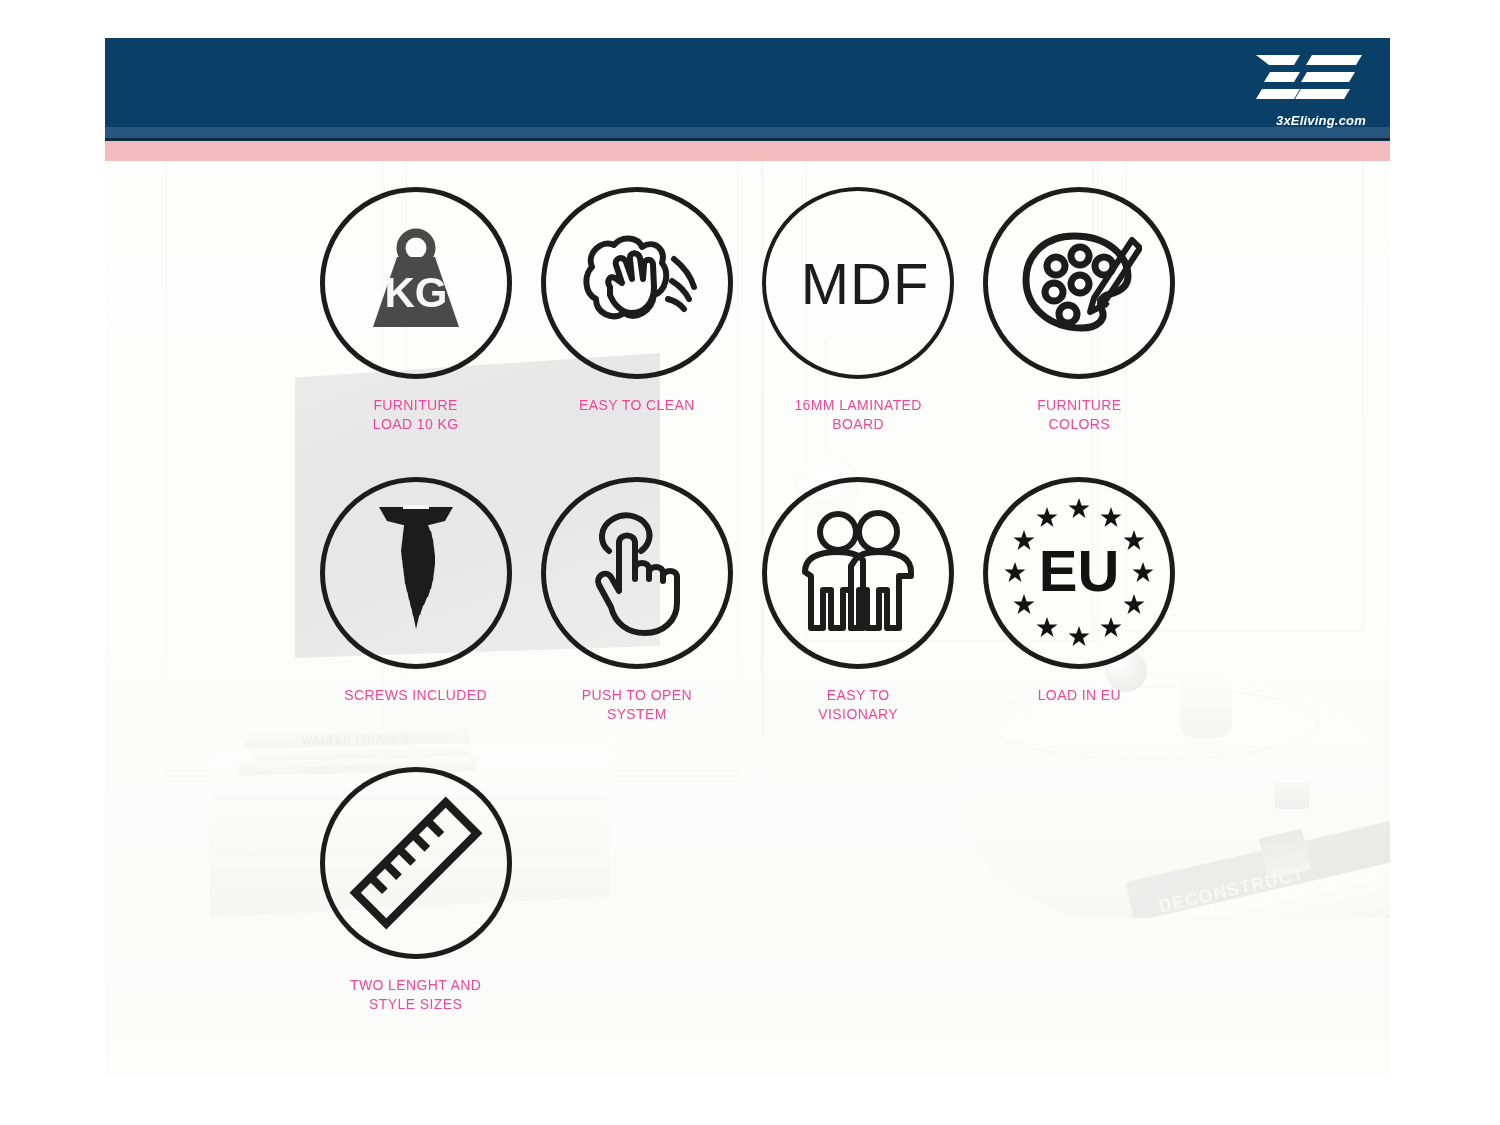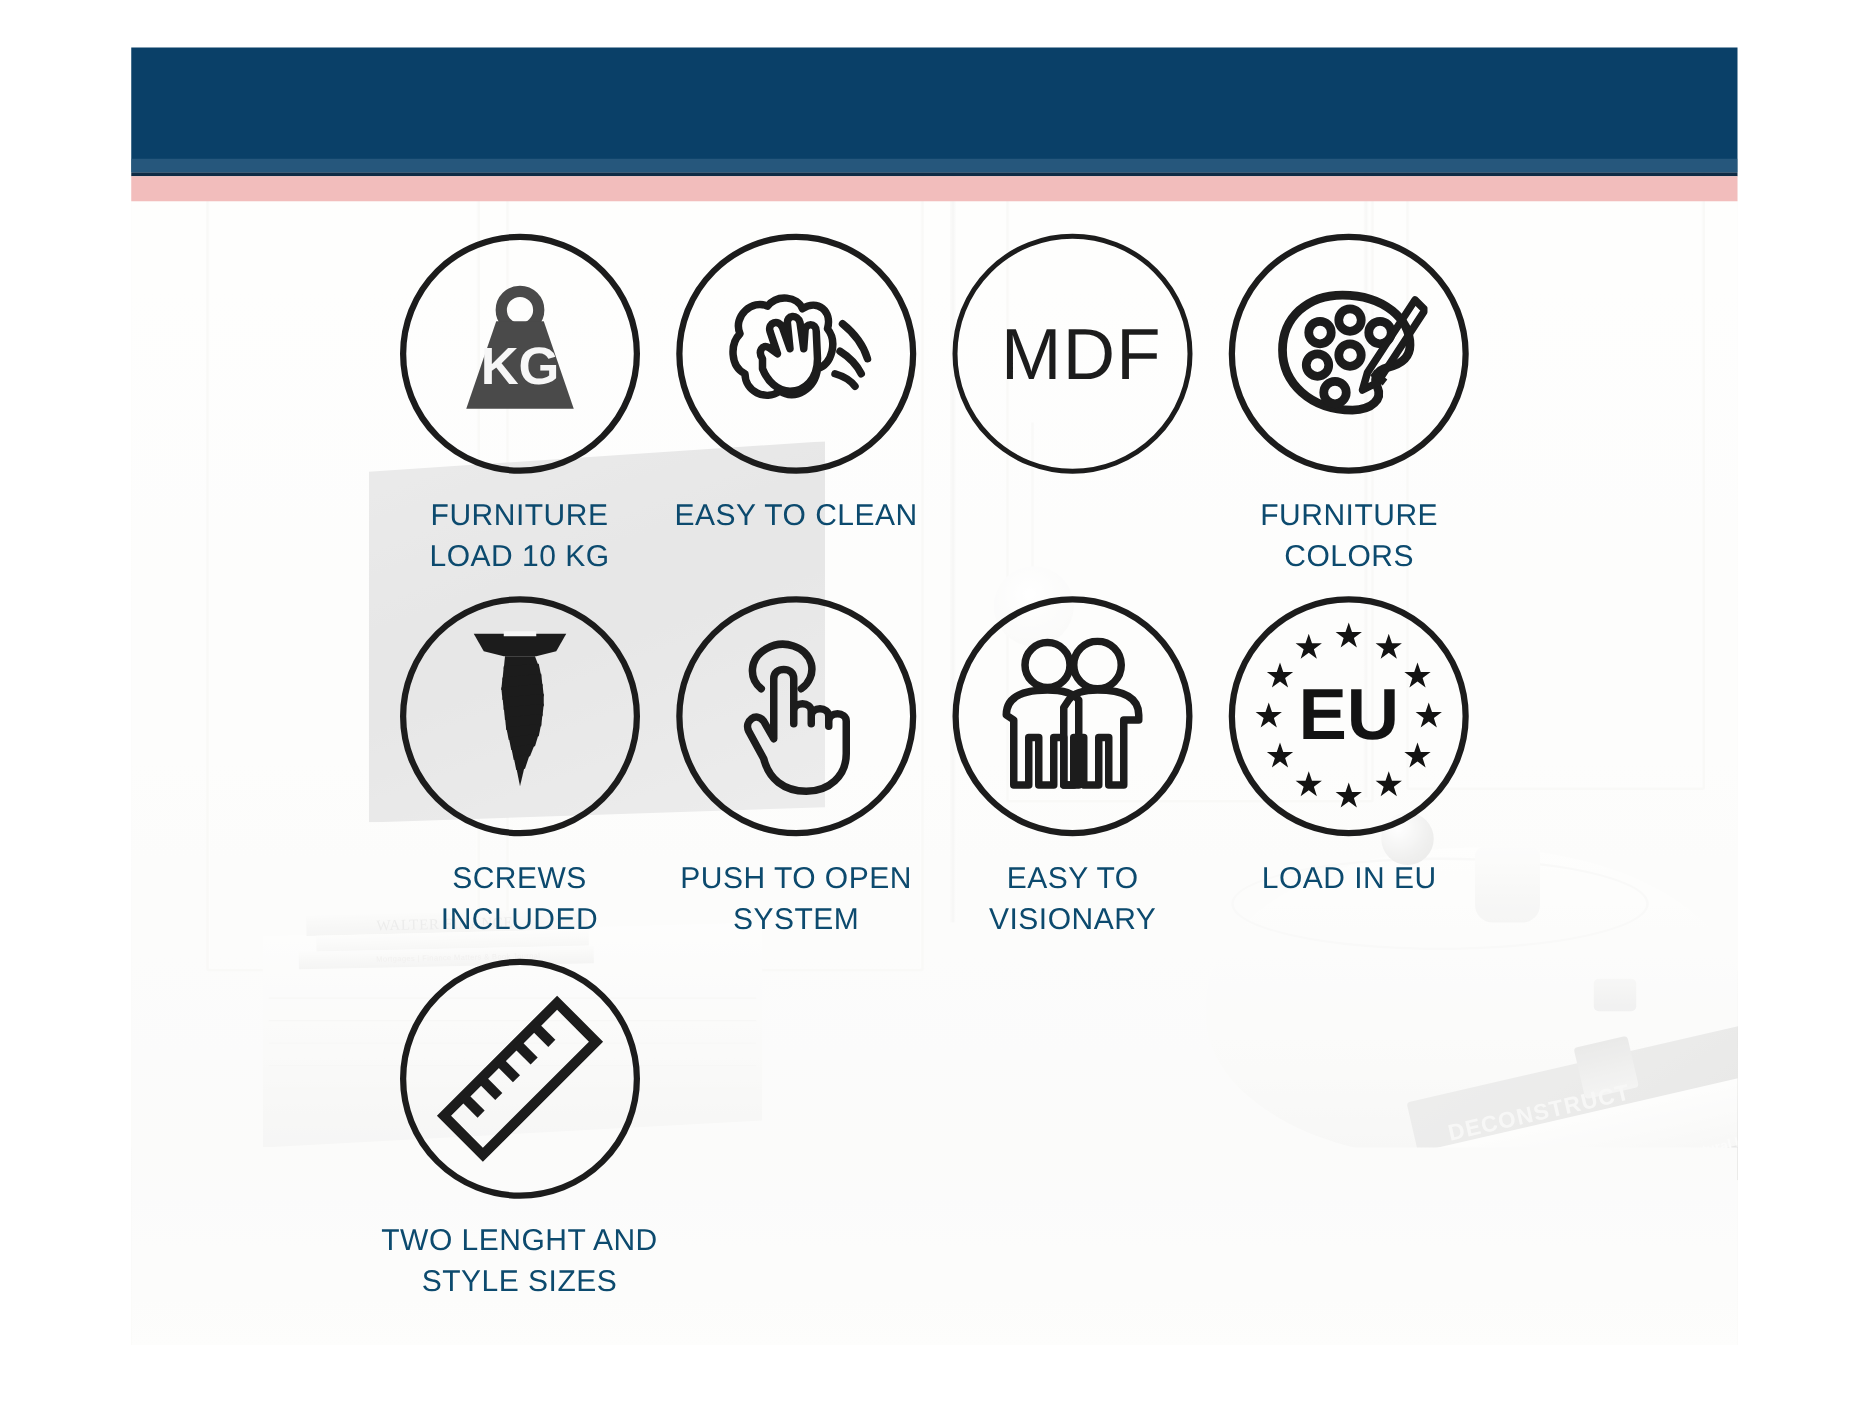--- a/index.html
+++ b/index.html
@@ -102,22 +102,22 @@
   
   .grid{position:absolute;left:105px;top:187px;width:1285px;
      display:grid;grid-template-columns:repeat(4,1fr);
      grid-template-rows:repeat(3,290px);
      padding:0 200px 0 200px;box-sizing:border-box;}
   .cell{display:flex;flex-direction:column;align-items:center;}
   .circle{width:192px;height:192px;border-radius:50%;border:5px solid #1c1c1c;
      display:flex;align-items:center;justify-content:center;box-sizing:border-box;
      background:transparent;}
   .circle.thin{border-width:4px;}
-  .label{margin-top:17px;text-align:center;font-size:24px;line-height:1.38;
-     color:#0c4a6e;letter-spacing:.4px;white-space:pre-line;}
+  .label{margin-top:17px;text-align:center;font-size:14px;line-height:1.38;
+     color:#ec4899;letter-spacing:.4px;white-space:pre-line;}
 
   .mdf-text{font-size:58px;letter-spacing:1px;color:#1c1c1c;font-weight:400;margin-left:14px;}
 </style>
 </head>
 <body>
 
 <div class="canvas">
 
   <div class="panel">
 
@@ -154,20 +154,39 @@
       <div class="bb-t1">DECONSTRUCT</div>
       <div class="bb-t2">An Architectural H</div>
       <div class="bb-t3">VISIONARY ARCHITECTURE OF THE</div>
       <div class="floor"></div>
       <div class="bg-wash"></div>
     </div>
   </div>
 
   <div class="header">
     <div class="header-sheen"></div>
+    <div class="logo">
+      <div class="logo-mark">
+        <svg width="118" height="52" viewBox="0 0 118 52" aria-hidden="true">
+          <g fill="#ffffff">
+
+            <path d="M4 4 L46 4 L41 14 L16 14 L36 14 L31 23 L12 23 L30 23 L25 32 L7 32 L29 32 L24 41 L0 41 Z" opacity="0"></path>
+            <path d="M6 3 L50 3 L44 13 L19 13 Z"></path>
+            <path d="M20 20 L50 20 L44 30 L14 30 Z"></path>
+            <path d="M6 38 L50 38 L44 48 L0 48 Z" opacity="0"></path>
+            <path d="M12 37 L50 37 L44 47 L6 47 Z"></path>
+
+            <path d="M62 3 L112 3 L106 13 L56 13 Z"></path>
+            <path d="M57 20 L105 20 L99 30 L51 30 Z"></path>
+            <path d="M51 37 L100 37 L94 47 L45 47 Z"></path>
+          </g>
+        </svg>
+      </div>
+      <div class="logo-url">3xEliving.com</div>
+    </div>
   </div>
   <div class="header-line"></div>
   <div class="pinkbar"></div>
 
   <div class="grid">
 
     <div class="cell">
       <div class="circle">
         <svg width="118" height="112" viewBox="0 0 118 112" aria-hidden="true">
           <circle cx="59" cy="21" r="15" fill="none" stroke="#4a4a4a" stroke-width="9"></circle>
@@ -195,20 +214,22 @@
           </g>
         </svg>
       </div>
       <div class="label">EASY TO CLEAN</div>
     </div>
 
     <div class="cell">
       <div class="circle thin">
         <span class="mdf-text">MDF</span>
       </div>
+      <div class="label">16MM LAMINATED
+BOARD</div>
     </div>
 
     <div class="cell">
       <div class="circle">
         <svg width="126" height="114" viewBox="0 0 126 114" aria-hidden="true">
           <g fill="none" stroke="#1c1c1c" stroke-width="7" stroke-linejoin="round">
             <path d="M58 10 C92 10 112 30 112 50 C112 62 102 66 94 68
                      C86 70 82 76 86 84 C90 93 82 102 66 102
                      C32 102 10 80 10 54 C10 28 30 10 58 10 Z"></path>
             <circle cx="40" cy="40" r="9"></circle>

